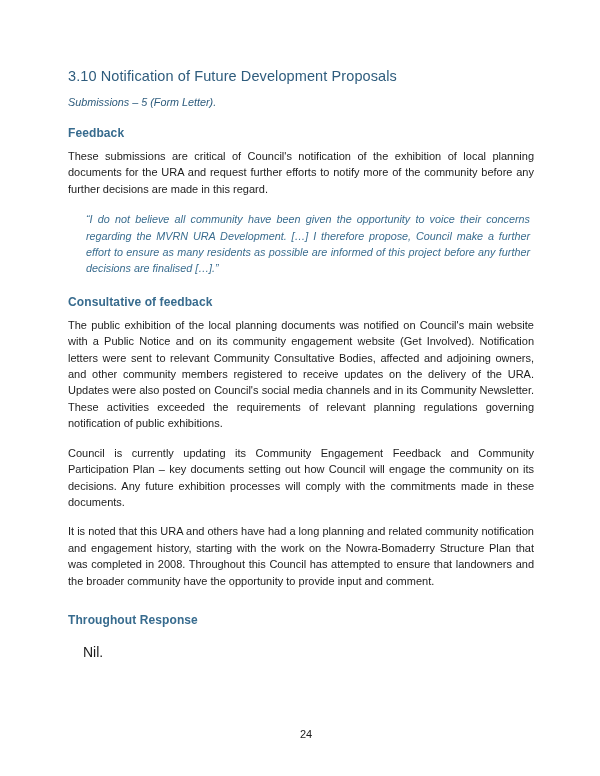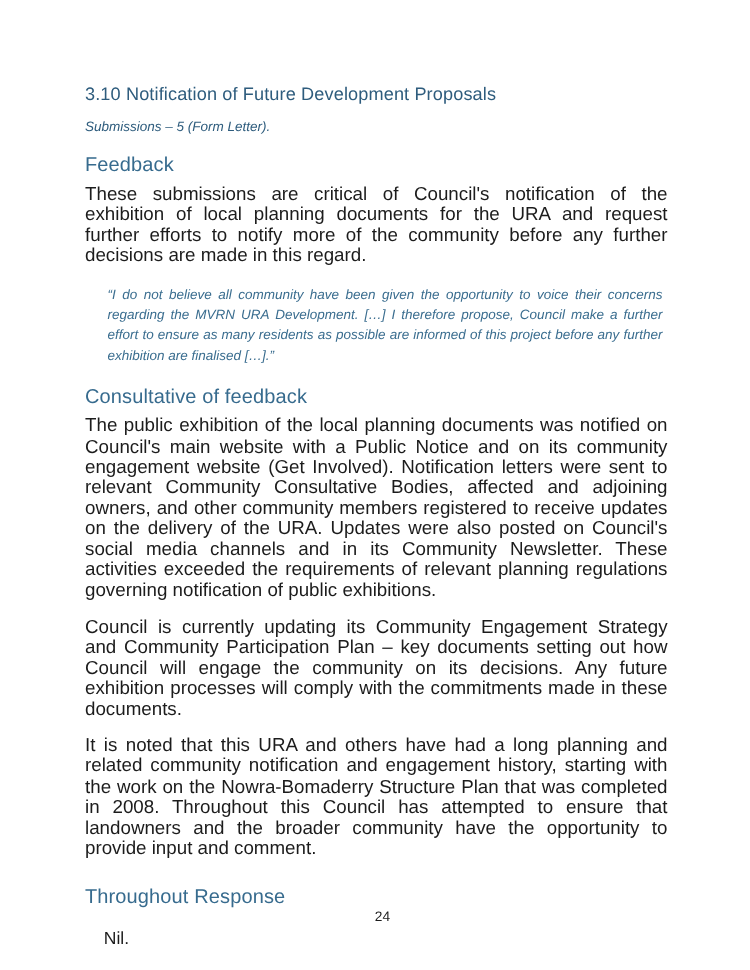--- a/index.html
+++ b/index.html
@@ -36,32 +36,32 @@
   }
   .subtitle-italic {
     color: #2e5c7d;
     font-size: 10.8px;
     font-style: italic;
     line-height: 16px;
     margin: 0 0 14px 0;
   }
   .sub-heading {
     color: #376b8e;
-    font-size: 16px;
-    font-weight: 400;
+    font-size: 12px;
+    font-weight: 700;
     line-height: 18px;
     margin: 0 0 6px 0;
     letter-spacing: 0.1px;
   }
   .sub-heading.spaced {
     margin-top: 22px;
   }
   p.body-text {
     color: #1c1c1c;
-    font-size: 15px;
+    font-size: 11px;
     line-height: 16.4px;
     text-align: justify;
     margin: 0 0 13px 0;
   }
   p.body-text:last-child {
     margin-bottom: 0;
   }
   .quote-block {
     margin: 14px 0 16px 0;
     padding-left: 18px;
@@ -101,28 +101,28 @@
 
     <h1 class="section-heading">3.10 Notification of Future Development Proposals</h1>
 
     <div class="subtitle-italic">Submissions – 5 (Form Letter).</div>
 
     <h2 class="sub-heading">Feedback</h2>
 
     <p class="body-text">These submissions are critical of Council's notification of the exhibition of local planning documents for the URA and request further efforts to notify more of the community before any further decisions are made in this regard.</p>
 
     <div class="quote-block">
-      <p>“I do not believe all community have been given the opportunity to voice their concerns regarding the MVRN URA Development. […] I therefore propose, Council make a further effort to ensure as many residents as possible are informed of this project before any further exhibition are finalised […].”</p>
+      <p>“I do not believe all community have been given the opportunity to voice their concerns regarding the MVRN URA Development. […] I therefore propose, Council make a further effort to ensure as many residents as possible are informed of this project before any further decisions are finalised […].”</p>
     </div>
 
     <h2 class="sub-heading">Consultative of feedback</h2>
 
     <p class="body-text">The public exhibition of the local planning documents was notified on Council's main website with a Public Notice and on its community engagement website (Get Involved). Notification letters were sent to relevant Community Consultative Bodies, affected and adjoining owners, and other community members registered to receive updates on the delivery of the URA. Updates were also posted on Council's social media channels and in its Community Newsletter. These activities exceeded the requirements of relevant planning regulations governing notification of public exhibitions.</p>
 
-    <p class="body-text">Council is currently updating its Community Engagement Strategy and Community Participation Plan – key documents setting out how Council will engage the community on its decisions. Any future exhibition processes will comply with the commitments made in these documents.</p>
+    <p class="body-text">Council is currently updating its Community Engagement Feedback and Community Participation Plan – key documents setting out how Council will engage the community on its decisions. Any future exhibition processes will comply with the commitments made in these documents.</p>
 
     <p class="body-text">It is noted that this URA and others have had a long planning and related community notification and engagement history, starting with the work on the Nowra-Bomaderry Structure Plan that was completed in 2008. Throughout this Council has attempted to ensure that landowners and the broader community have the opportunity to provide input and comment.</p>
 
     <h2 class="sub-heading spaced">Throughout Response</h2>
 
     <p class="nil-text">Nil.</p>
 
   </div>
 
   <div class="page-number">24</div>

